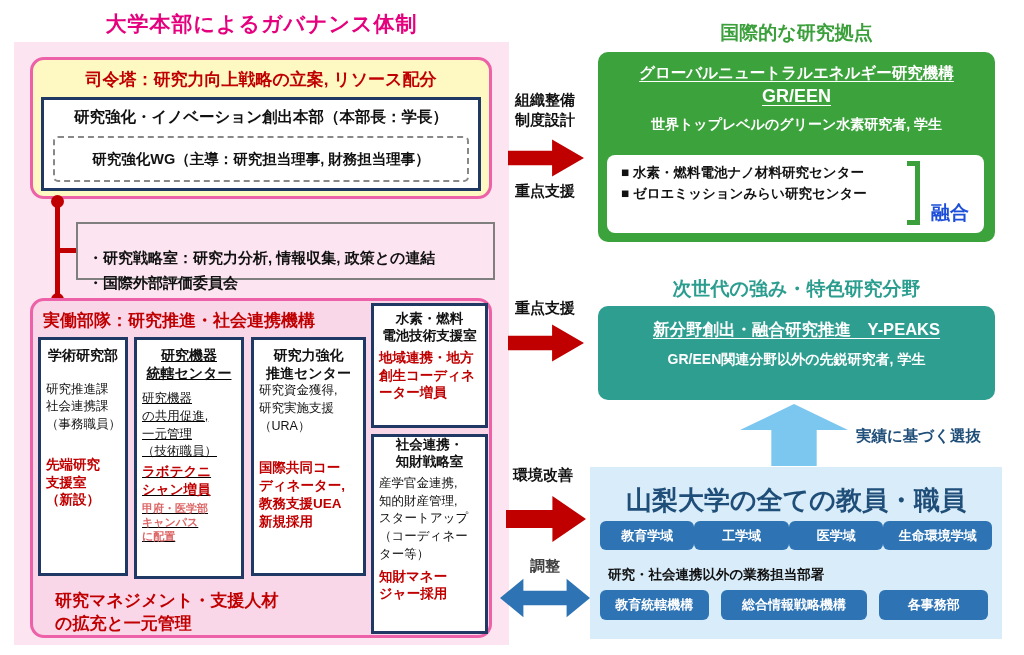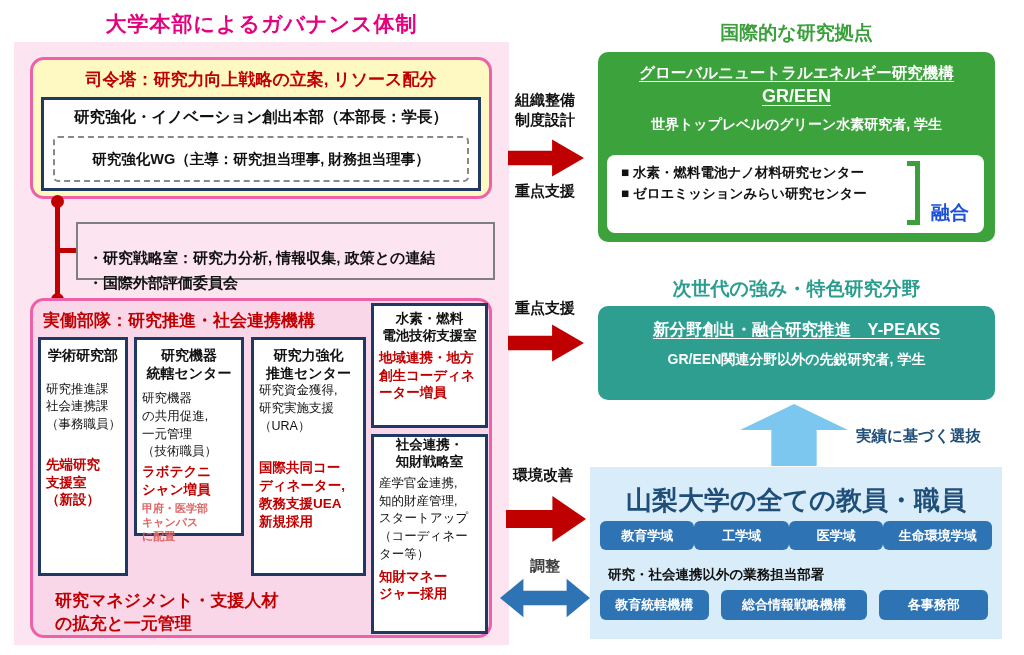--- a/index.html
+++ b/index.html
@@ -32,21 +32,21 @@
   .strat-box { left:76px; top:222px; width:419px; height:58px; background:#FCE4F1;
     border:2px solid #7F7F7F; padding:21px 0 0 10px;
     font-size:15px; font-weight:bold; color:#111; line-height:25px; }
 
   .ops-box { left:30px; top:298px; width:462px; height:340px; background:#FAD6E9;
     border:3px solid #EC61A8; border-radius:14px; }
   .ops-title { position:absolute; left:10px; top:8px; font-size:17px; font-weight:bold; color:#C00000; }
 
   .col { position:absolute; background:#ffffff; border:3px solid #1F3864; padding:7px 3px; }
   .c1 { left:5px;   top:36px;  width:90px;  height:239px; }
-  .c2 { left:101px; top:36px;  width:110px; height:199px; }
+  .c2 { left:101px; top:36px;  width:110px; height:242px;text-decoration:underline; }
   .c3 { left:218px; top:36px;  width:115px; height:239px; }
   .c4a { left:338px; top:2px;   width:117px; height:125px; padding-top:5px; }
   .c4b { left:338px; top:133px; width:117px; height:200px; padding-top:0; }
   .col-h { text-align:center; font-size:14px; font-weight:bold; color:#111; line-height:1.25; }
   .c4a .col-h, .c4b .col-h { font-size:13.5px; }
   .col-b { text-align:left; font-size:12.5px; color:#111; line-height:1.42; padding-left:2px; }
   .col-r { text-align:left; font-size:13.5px; font-weight:bold; color:#C00000; line-height:1.32; padding-left:2px; }
   .col-n { text-align:left; font-size:11px; font-weight:bold; color:#DD6666; line-height:1.3; padding-left:2px; margin-top:2px; }
   .c1 .col-b { margin-top:16px; } .c1 .col-r { margin-top:22px; }
   .c2 .col-b { margin-top:8px; }  .c2 .col-r { margin-top:2px; }

